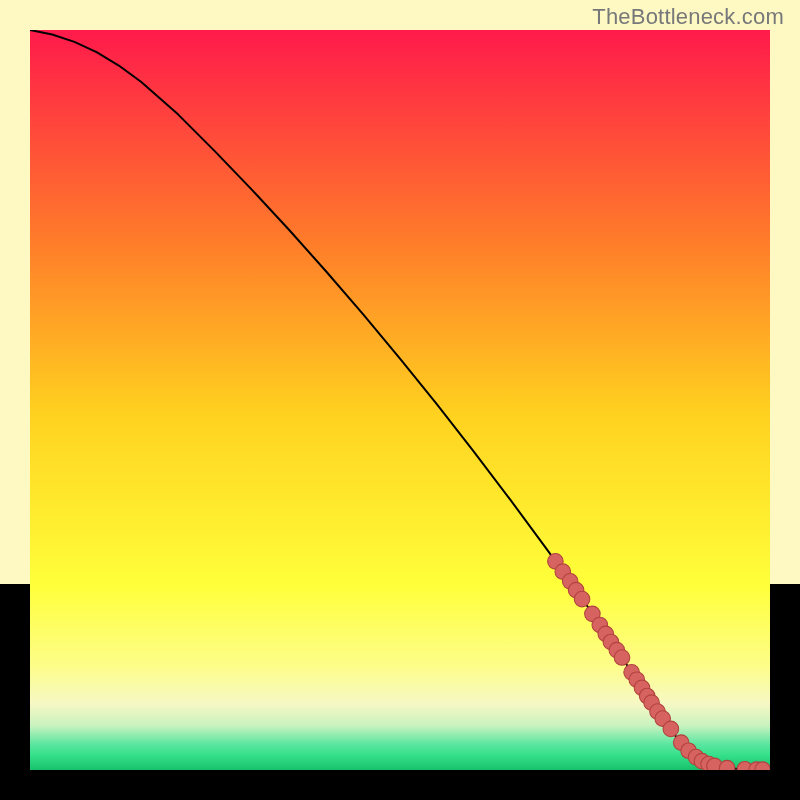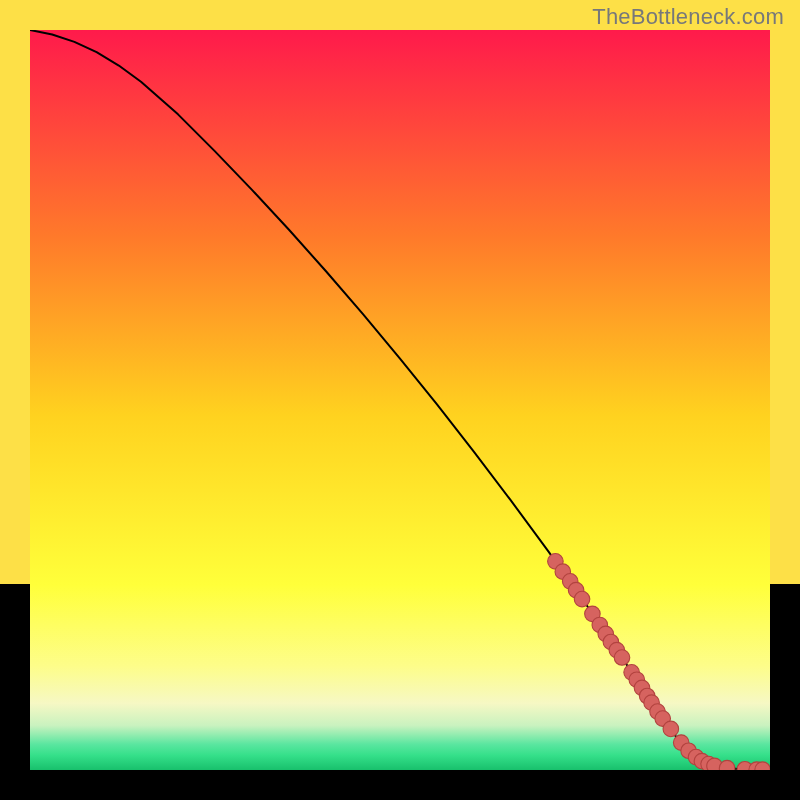--- a/index.html
+++ b/index.html
@@ -7,21 +7,21 @@
     padding: 0;
     width: 800px;
     height: 800px;
     background: #000000;
     overflow: hidden;
   }
   .canvas {
     position: relative;
     width: 800px;
     height: 584px;
-    background: #fde047;
+    background: #fef9c3;
   }
   .watermark {
     position: absolute;
     top: 4px;
     right: 16px;
     font-family: Arial, Helvetica, sans-serif;
     font-size: 22px;
     color: #77787a;
     font-weight: 500;
     letter-spacing: 0.2px;

